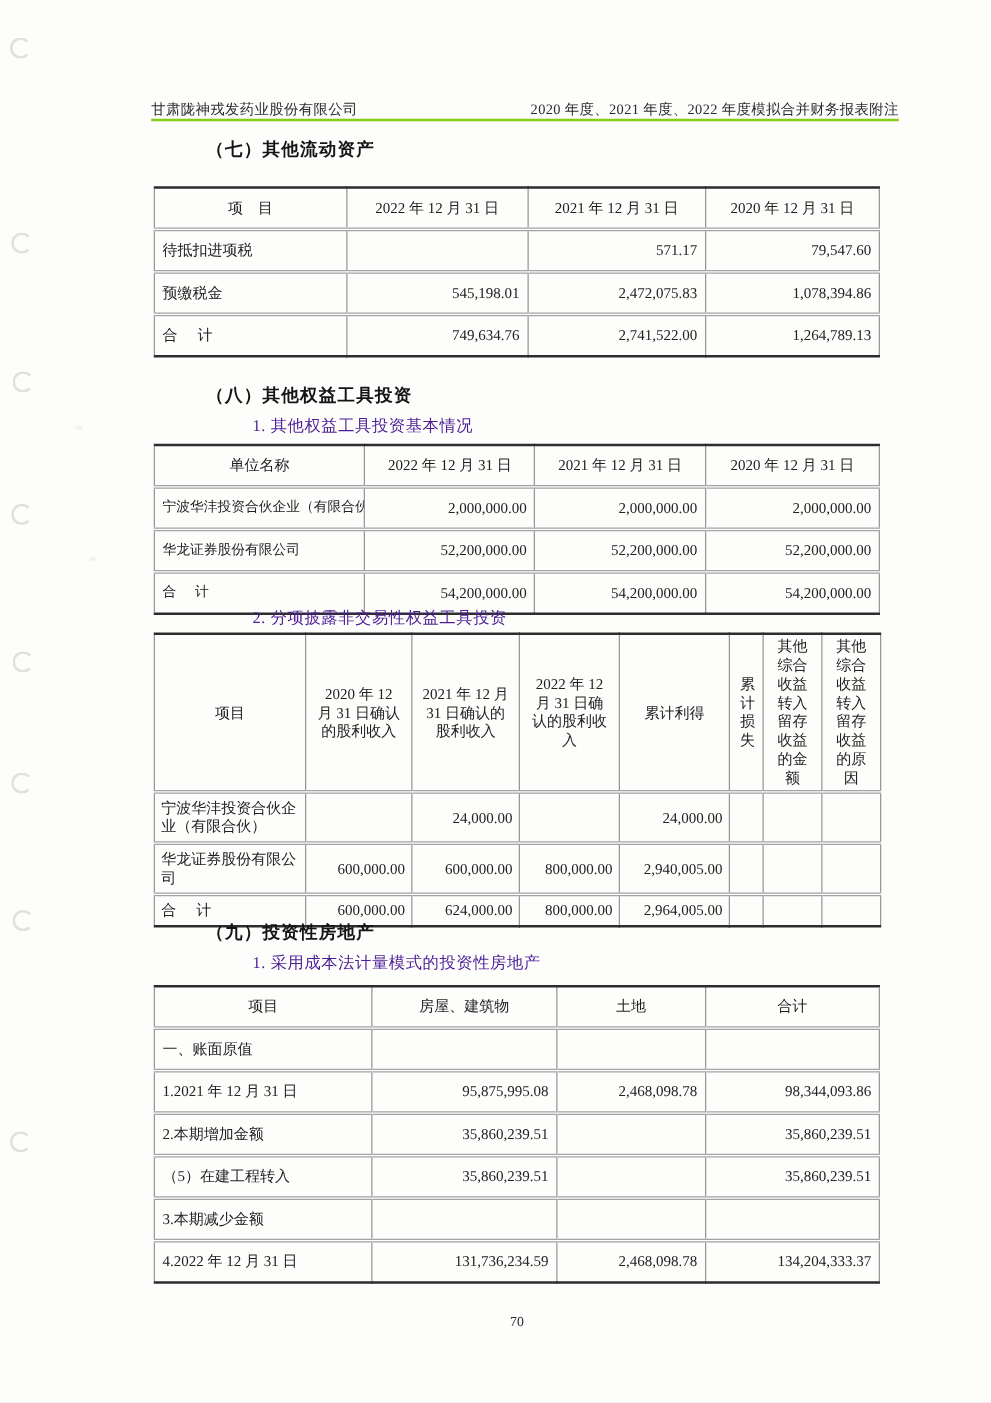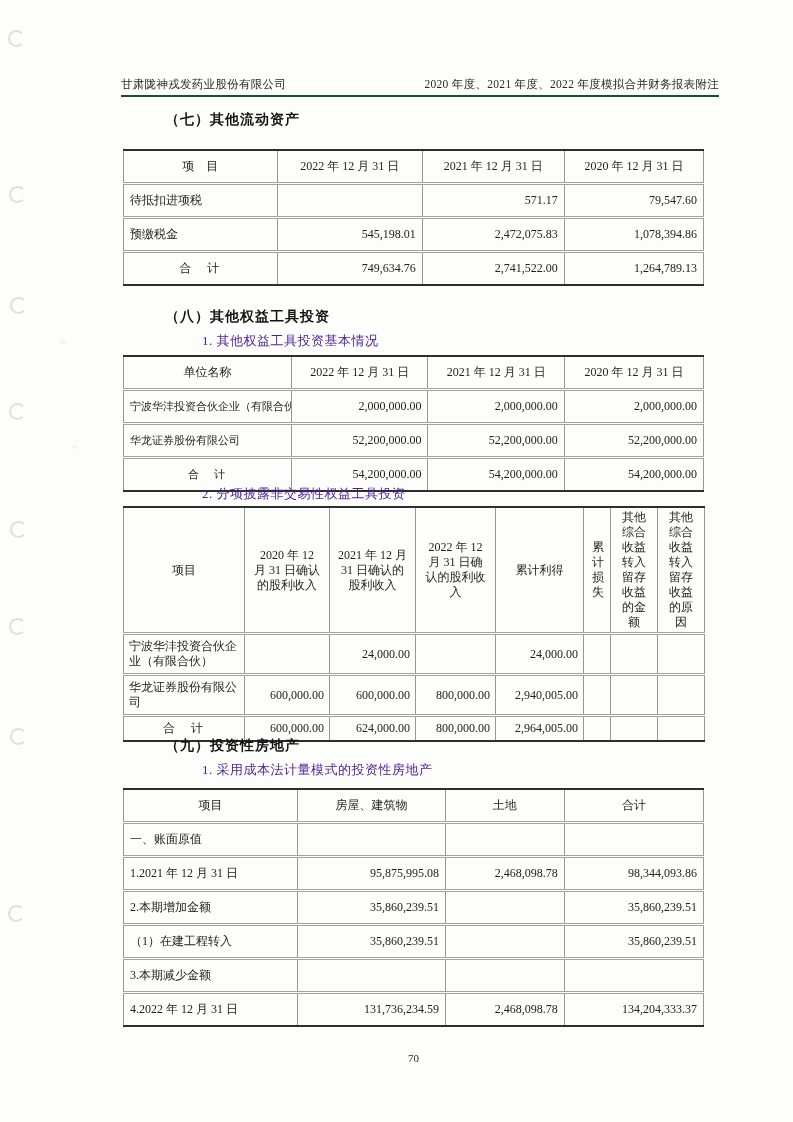--- a/index.html
+++ b/index.html
@@ -10,42 +10,42 @@
     color:#1f1f1f;
   }
   
   .art{position:absolute;width:13px;height:13px;border:2px solid #d4d4d4;
        border-radius:50%;border-right-color:transparent;opacity:.7;}
   .smudge{position:absolute;background:#ededea;border-radius:50%;opacity:.6;}
 
   
   .doc-header{
     position:absolute;left:121px;top:74px;width:598px;height:21px;
-    border-bottom:2px solid #14532d;
-    display:flex;justify-content:space-between;align-items:center;
+    border-bottom:2px solid #84cc16;
+    display:flex;justify-content:space-between;align-items:flex-end;
     font-size:11.5px;letter-spacing:.3px;color:#2a2a2a;
   }
 
   .h-sec{position:absolute;left:165px;font-size:14px;font-weight:bold;color:#141414;letter-spacing:1px;}
   .h-sub{position:absolute;left:158px;font-size:13px;color:#4c1d95;letter-spacing:.5px;margin-left:44px;}
 
   
   table.tbl{
     position:absolute;left:123px;width:581px;border-collapse:collapse;table-layout:fixed;
     font-size:12px;color:#222;
     border-left:1px solid #979797;border-right:1px solid #979797;
     border-top:2px solid #2d2d2d;border-bottom:2px solid #2d2d2d;
   }
   .tbl th,.tbl td{border-left:1px solid #979797;vertical-align:middle;
                   overflow:hidden;line-height:1.25;}
   .tbl th:first-child,.tbl td:first-child{border-left:none;}
   .tbl th{font-weight:normal;text-align:center;padding:8px 5px;color:#1e1e1e;}
   .tbl td{border-top:3px double #a3a3a3;text-align:right;padding:8px 6px;}
   .tbl td:first-child{text-align:left;}
-  .tbl td.tot{text-align:center;letter-spacing:2px;}
+  .tbl td.tot{text-align:left;letter-spacing:2px;}
 
   .tbl3 th{height:110px;padding:2px 8px;}
   .tbl3 td{padding:4px 5px;}
   .tbl2 td:first-child{font-size:11px;white-space:nowrap;}
 
   
   .footer-page{position:absolute;left:123px;width:581px;top:1052px;text-align:center;
                font-size:11px;color:#2b2b2b;}
   .footer-doc{position:absolute;left:123px;width:581px;top:1068px;text-align:center;
               font-size:15px;color:#1c1c1c;letter-spacing:1px;}
@@ -236,21 +236,21 @@
           <td>2,468,098.78</td>
           <td>98,344,093.86</td>
         </tr>
         <tr>
           <td>2.本期增加金额</td>
           <td>35,860,239.51</td>
           <td></td>
           <td>35,860,239.51</td>
         </tr>
         <tr>
-          <td>（1）在建工程转入</td>
+          <td>（5）在建工程转入</td>
           <td>35,860,239.51</td>
           <td></td>
           <td>35,860,239.51</td>
         </tr>
         <tr>
           <td>3.本期减少金额</td>
           <td></td>
           <td></td>
           <td></td>
         </tr>

